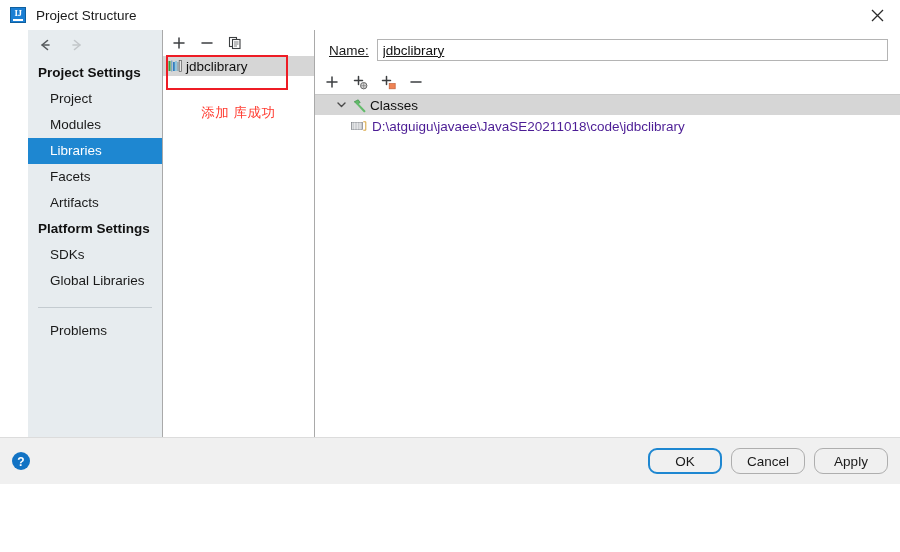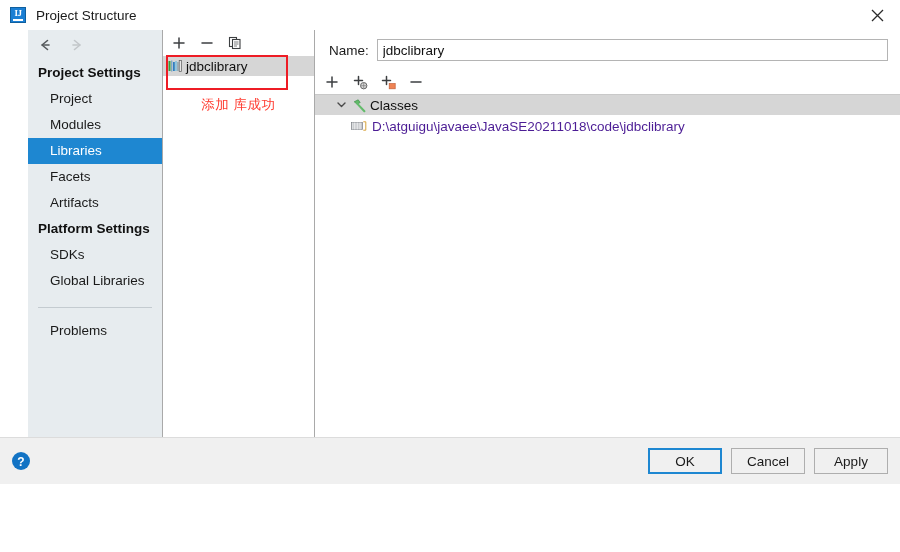--- a/index.html
+++ b/index.html
@@ -163,21 +163,21 @@
     background: #d6d6d6;
     padding-left: 5px;
     gap: 4px;
   }
   .lib-icon { width: 14px; height: 13px; display: block; }
   .lib-label { font-size: 13.5px; color: #111; }
   .annot {
     color: #ff3b30;
     font-size: 13.5px;
     text-align: center;
-    margin-top: 20px;
+    margin-top: 28px;
     letter-spacing: 0.5px;
   }
   
   .red-box {
     position: absolute;
     border: 2px solid #ee1c25;
     pointer-events: none;
   }
 
   
@@ -189,20 +189,21 @@
     display: flex;
     flex-direction: column;
   }
   .name-row {
     height: 40px;
     display: flex;
     align-items: center;
     padding: 0 12px 0 14px;
     gap: 8px;
     flex: 0 0 auto;
+    text-decoration: underline;
   }
   .name-label {
     font-size: 13.5px;
     color: #1a1a1a;
   }
   .name-input {
     flex: 1 1 auto;
     height: 22px;
     border: 1px solid #b4b4b4;
     background: #ffffff;
@@ -274,21 +275,21 @@
   }
   .btn {
     height: 26px;
     min-width: 74px;
     background: #f0f0f0;
     border: 1px solid #aeaeae;
     font-family: "Liberation Sans", sans-serif;
     font-size: 13.5px;
     color: #1a1a1a;
     cursor: default;
-    border-radius: 0;
+    border-radius: 9px;
     padding: 0 10px;
   }
   .btn.primary {
     border: 2px solid #1e87d1;
     background: #f0f0f0;
   }
 </style>
 </head>
 <body>
 

